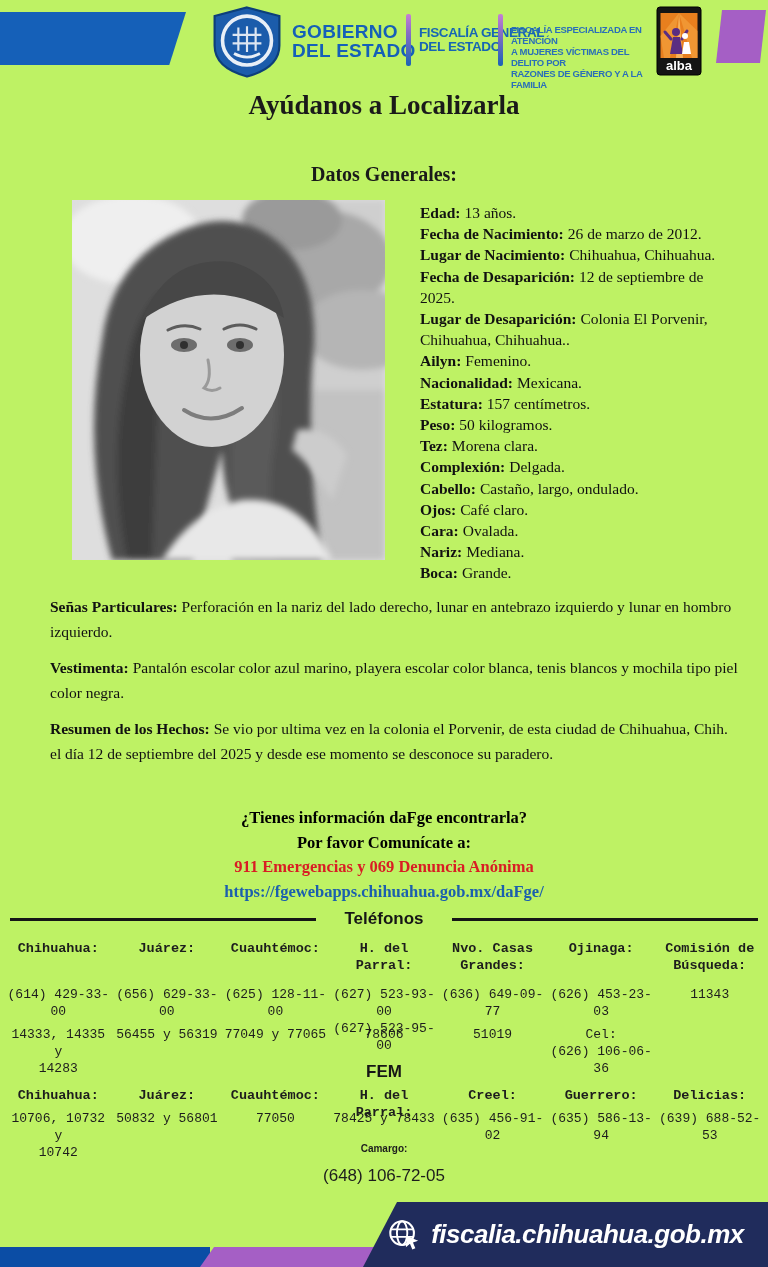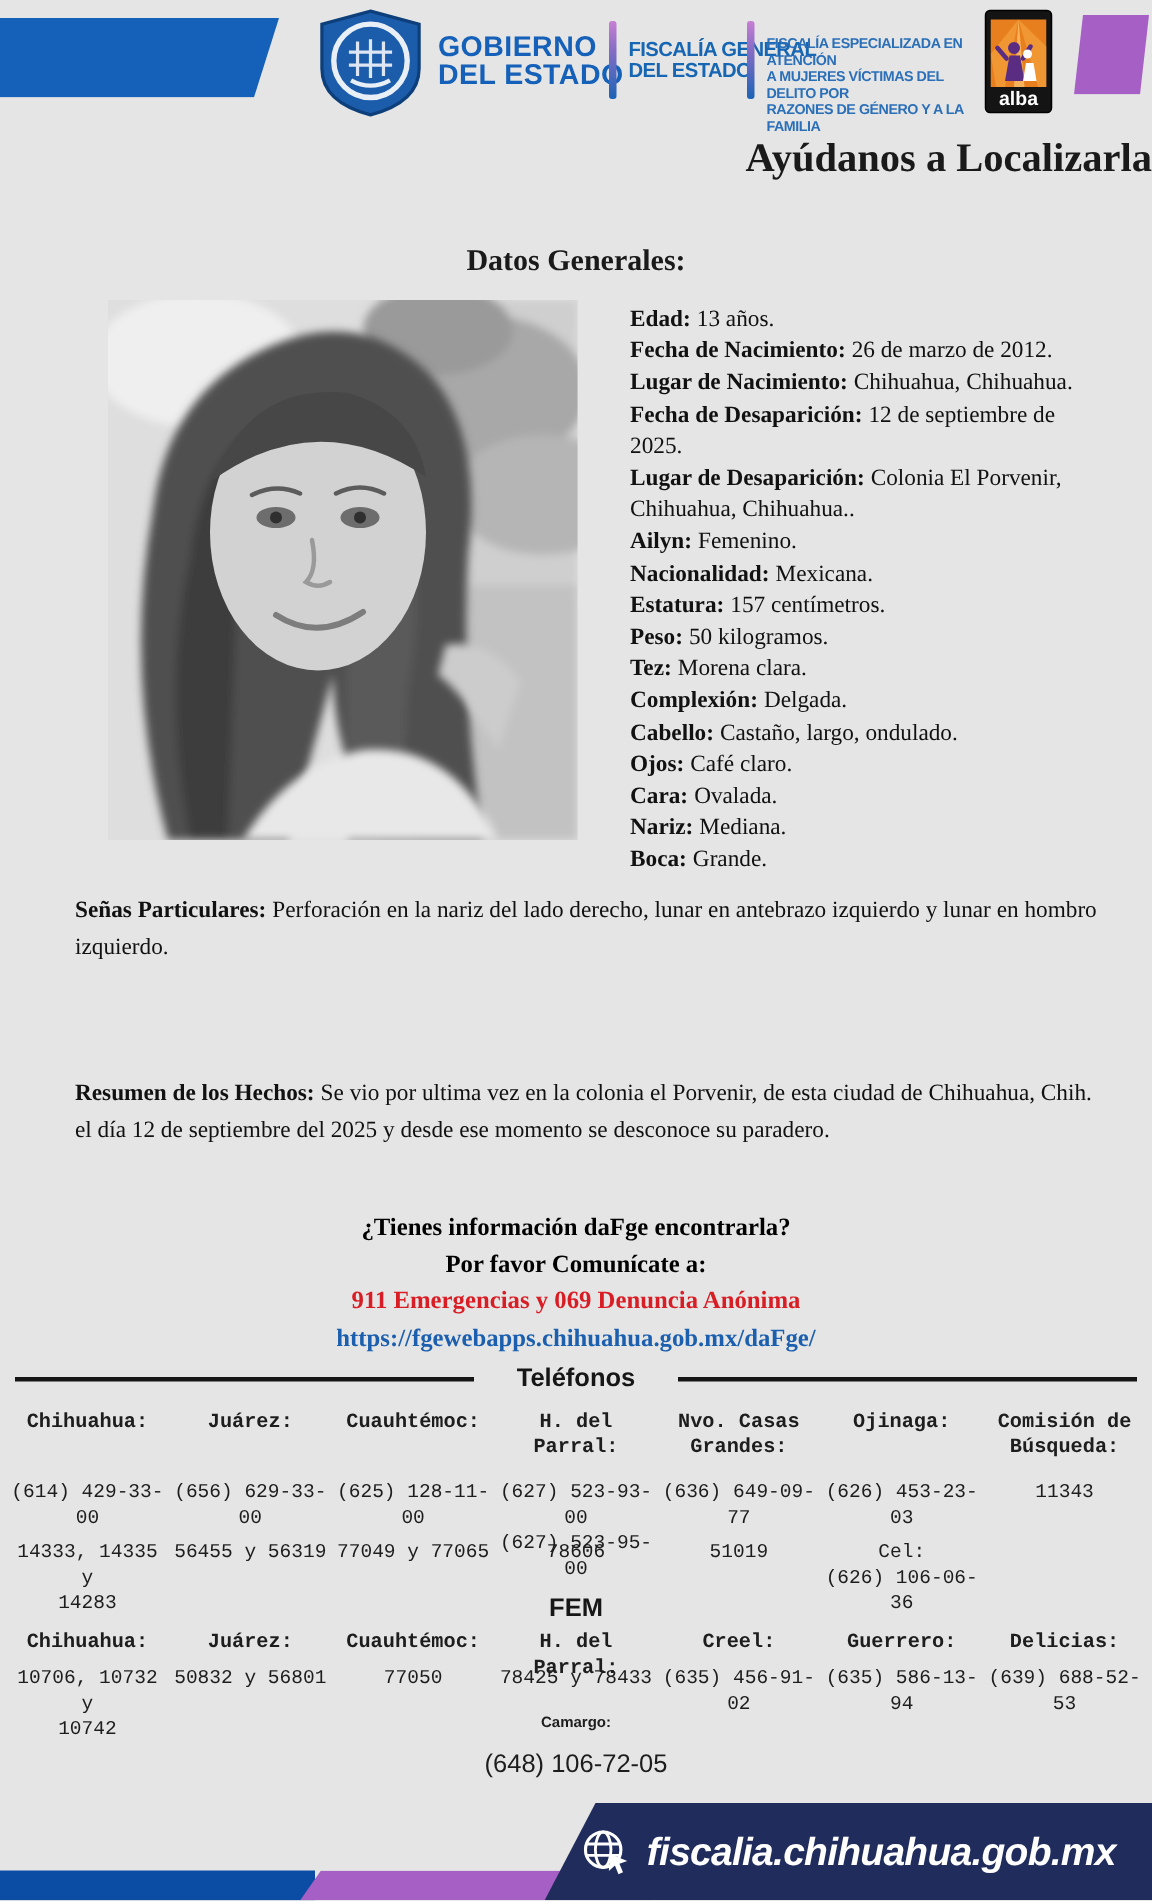--- a/index.html
+++ b/index.html
@@ -1,37 +1,37 @@
 <!DOCTYPE html>
 <html><head>
 <meta charset="utf-8">
 <style>
   * { margin:0; padding:0; box-sizing:border-box; }
   body { background:#ffffff; font-family:"Liberation Serif", serif; }
-  .page { position:relative; width:768px; height:1267px; background:#e5e5e5; overflow:hidden; margin:0 auto; }
+  .page { position:relative; width:768px; height:1267px; background:#bef264; overflow:hidden; margin:0 auto; }
 
   
   .hdr-blue-shape { position:absolute; left:0; top:12px; width:186px; height:53px; background:#1560b8;
     clip-path:polygon(0 0,100% 0,91% 100%,0 100%); }
   .hdr-purple-shape { position:absolute; left:716px; top:10px; width:50px; height:53px; background:#a55fc5;
     clip-path:polygon(12% 0,100% 0,88% 100%,0 100%); }
   .shield { position:absolute; left:210px; top:6px; width:74px; height:72px; }
   .gob-text { position:absolute; left:292px; top:22px; color:#1560b8; font-family:"Liberation Sans",sans-serif;
     font-weight:bold; font-size:19px; line-height:19px; letter-spacing:.3px; }
   .sep-bar { position:absolute; top:14px; width:5px; height:52px; border-radius:2px;
     background:linear-gradient(180deg,#c77fd4 0%,#8a6ec5 35%,#1b63b5 100%); }
   .sep1 { left:406px; } .sep2 { left:498px; }
   .fge-text { position:absolute; left:419px; top:26px; color:#1766b4; font-family:"Liberation Sans",sans-serif;
     font-weight:bold; font-size:13.5px; line-height:14px; letter-spacing:-.4px; }
   .fem-text { position:absolute; left:511px; top:24px; color:#2a6fb8; font-family:"Liberation Sans",sans-serif;
     font-weight:bold; font-size:9.5px; line-height:11px; letter-spacing:-.3px; width:145px; }
   .alba { position:absolute; left:656px; top:6px; width:46px; height:70px; }
 
   
-  .t-help { position:absolute; top:90px; left:0; width:100%; text-align:right; font-weight:bold; font-size:27px; color:#1a1a1a; }
+  .t-help { position:absolute; top:90px; left:0; width:100%; text-align:center; font-weight:bold; font-size:27px; color:#1a1a1a; }
   .t-name { position:absolute; top:126px; left:0; width:100%; text-align:center; font-weight:bold; font-size:26px; color:#e0181e; }
   .t-datos { position:absolute; top:163px; left:0; width:100%; text-align:center; font-weight:bold; font-size:20px; color:#1a1a1a; }
 
   
   .photo { position:absolute; left:72px; top:200px; width:313px; height:360px; background:#dcdcdc; }
   .photo svg { display:block; width:100%; height:100%; }
   .gdata { position:absolute; left:420px; top:202px; width:322px; font-size:15.5px; line-height:21.2px; color:#111; }
   .g-line b { margin-right:4px; }
 
   
@@ -179,20 +179,23 @@
     <div class="g-line"><b>Cabello:</b><span>Castaño, largo, ondulado.</span></div>
     <div class="g-line"><b>Ojos:</b><span>Café claro.</span></div>
     <div class="g-line"><b>Cara:</b><span>Ovalada.</span></div>
     <div class="g-line"><b>Nariz:</b><span>Mediana.</span></div>
     <div class="g-line"><b>Boca:</b><span>Grande.</span></div>
   </div>
 
   <div class="para p1">
     <b>Señas Particulares:</b><span>Perforación en la nariz del lado derecho, lunar en antebrazo izquierdo y lunar en hombro izquierdo.</span>
   </div>
+  <div class="para p2">
+    <b>Vestimenta:</b><span>Pantalón escolar color azul marino, playera escolar color blanca, tenis blancos y mochila tipo piel color negra.</span>
+  </div>
   <div class="para p3">
     <b>Resumen de los Hechos:</b><span>Se vio por ultima vez en la colonia el Porvenir, de esta ciudad de Chihuahua, Chih. el día 12 de septiembre del 2025 y desde ese momento se desconoce su paradero.</span>
   </div>
 
   <div class="contact">
     <div>¿Tienes información daFge encontrarla?</div>
     <div>Por favor Comunícate a:</div>
     <div class="red">911 Emergencias y 069 Denuncia Anónima</div>
     <div class="blue"><a href="#">https://fgewebapps.chihuahua.gob.mx/daFge/</a></div>
   </div>

